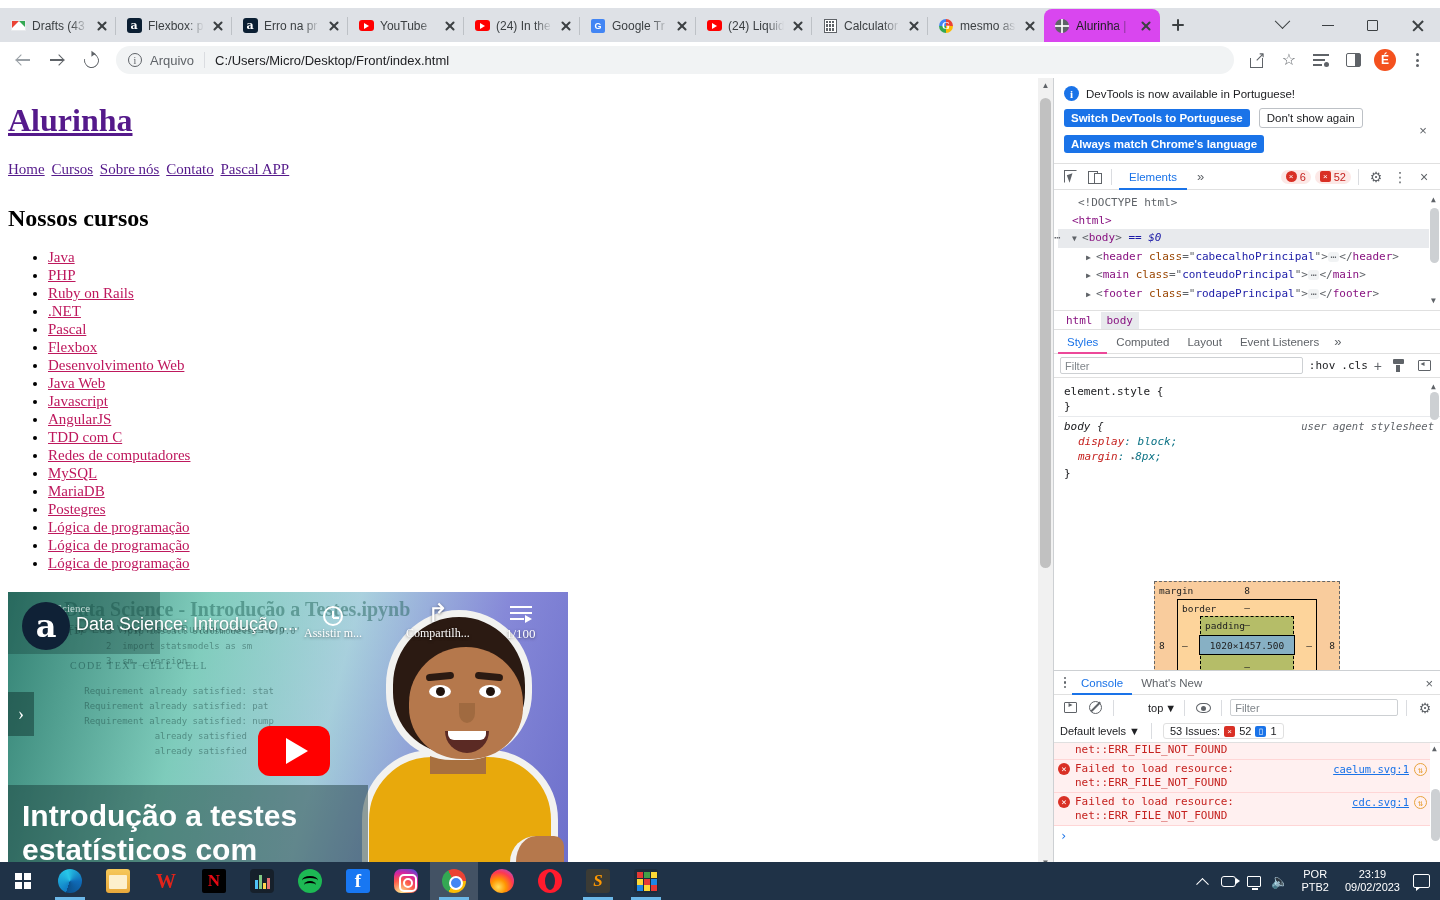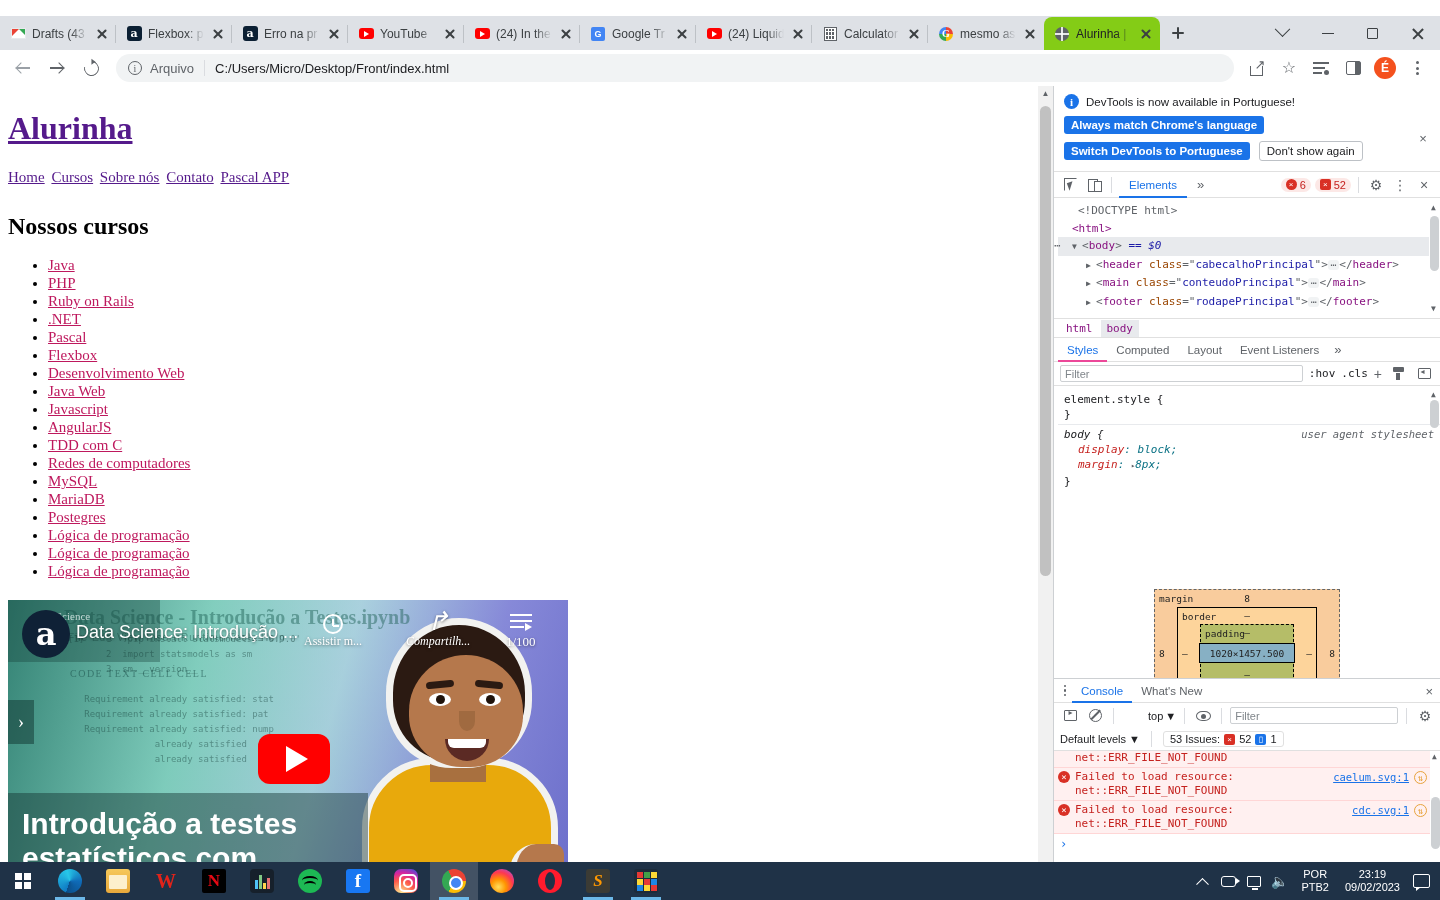--- a/index.html
+++ b/index.html
@@ -4,30 +4,30 @@
 <style>
   * { box-sizing: border-box; margin: 0; padding: 0; }
   html, body { width: 1440px; height: 900px; overflow: hidden; }
   body {
     font-family: "Liberation Sans", sans-serif;
     background: #ffffff;
     position: relative;
   }
 
   
-  #chrome-window { position: absolute; left: 0; top: 16px; width: 1243px; height: 862px; background: #dee1e6; }
+  #chrome-window { position: absolute; left: 0; top: 8px; width: 1243px; height: 862px; background: #dee1e6; }
 
   
   #tab-strip { position: absolute; left: 0; top: 0; width: 1440px; height: 34px; background: #dee1e6; display: flex; align-items: flex-end; }
   .tab {
     height: 33px; display: flex; align-items: center; gap: 6px;
     padding: 0 6px 0 10px; position: relative; flex: 0 0 auto;
     font-size: 12px; color: #3c4043; max-width: 116px; min-width: 116px;
   }
-  .tab.active { background: #84cc16; border-radius: 8px 8px 0 0; color: #202124; }
+  .tab.active { background: #d946ef; border-radius: 8px 8px 0 0; color: #202124; }
   .tab:not(.active)::after {
     content: ""; position: absolute; right: 0; top: 8px; height: 18px; width: 1px; background: #bdc1c6;
   }
   .tab.nosep::after { display: none; }
   .tab-fav { width: 16px; height: 16px; flex: 0 0 16px; display: flex; align-items: center; justify-content: center; font-size: 11px; }
   .tab-title {
     flex: 1 1 auto; overflow: hidden; white-space: nowrap; font-size: 12px;
     -webkit-mask-image: linear-gradient(to right, #000 70%, transparent 100%);
     mask-image: linear-gradient(to right, #000 70%, transparent 100%);
   }
@@ -135,21 +135,21 @@
   .p-brow.l { left:17px; transform:rotate(-6deg);} .p-brow.r { left:66px; transform:rotate(6deg);}
   .p-nose { position:absolute; left:50px; top:56px; width:16px; height:20px; border-radius:0 0 50% 50%; background:#a06a40; }
   .p-mouth { position:absolute; left:36px; top:84px; width:44px; height:22px; border-radius:0 0 24px 24px; background:#5b2a24; overflow:hidden; }
   .p-mouth::after { content:""; position:absolute; left:3px; top:0; width:38px; height:9px; background:#fff; border-radius:0 0 6px 6px; }
   .p-body { position:absolute; left:6px; top:140px; width:196px; height:160px; border-radius:70px 70px 0 0; background:#e8a90c; border:7px solid #f2f2f0; }
   .p-neck { position:absolute; left:74px; top:128px; width:56px; height:36px; background:#a8703f; }
   .p-arm { position:absolute; right:-2px; top:226px; width:54px; height:70px; border-radius:26px 10px 0 0; background:#b5784c; border-left:6px solid #f2f2f0; }
   #vid-alura-badge { position:absolute; left:14px; top:10px; width:48px; height:48px; border-radius:50%; background:#0f2136; color:#fff; font-family:"DejaVu Serif", serif; font-size:32px; font-weight:bold; display:flex; align-items:center; justify-content:center; }
   #vid-title { position:absolute; left:68px; top:22px; font-size:18px; color:#fff; font-family:"Liberation Sans", sans-serif; text-shadow:0 1px 3px rgba(0,0,0,.5); }
   .vid-act { position:absolute; top:14px; display:flex; flex-direction:column; align-items:center; color:#fff; font-size:12px; text-shadow:0 1px 3px rgba(0,0,0,.5); }
-  #vid-watch { left:296px; } #vid-share { left:398px;font-style:italic; } #vid-count { left:498px; }
+  #vid-watch { left:296px; } #vid-share { left:398px; } #vid-count { left:498px; }
   .clock-gl { width:20px; height:20px; border:2px solid #fff; border-radius:50%; position:relative; }
   .clock-gl::before { content:""; position:absolute; left:7px; top:3px; width:2px; height:7px; background:#fff; }
   .clock-gl::after { content:""; position:absolute; left:8px; top:9px; width:6px; height:2px; background:#fff; }
   .share-gl { width:22px; height:20px; position:relative; }
   .share-gl::before { content:"↱"; position:absolute; left:0; top:-8px; font-size:26px; color:#fff; }
   .queue-gl { width:22px; height:18px; position:relative; }
   .queue-gl i { position:absolute; left:0; height:2.4px; background:#fff; }
   .queue-gl i:nth-child(1){ top:0; width:22px; }
   .queue-gl i:nth-child(2){ top:6px; width:22px; }
   .queue-gl i:nth-child(3){ top:12px; width:14px; }
@@ -604,25 +604,25 @@
   </div>
 
   <div id="devtools">
 
     <div id="dt-banner">
       <div id="dt-banner-row">
         <span class="info-blue">i</span>
         <span id="dt-banner-text">DevTools is now available in Portuguese!</span>
       </div>
       <div>
-        <span class="dt-btn-blue">Always match Chrome's language</span>
-      </div>
-      <div>
         <span class="dt-btn-blue">Switch DevTools to Portuguese</span>
         <span class="dt-btn-white">Don't show again</span>
+      </div>
+      <div>
+        <span class="dt-btn-blue">Always match Chrome's language</span>
       </div>
       <span id="dt-banner-close">×</span>
     </div>
 
     <div id="dt-toolbar">
       <span class="dt-ic">
           <span class="ic-inspect"></span>
         </span>
       <span class="dt-ic">
           <span class="ic-device"></span>

